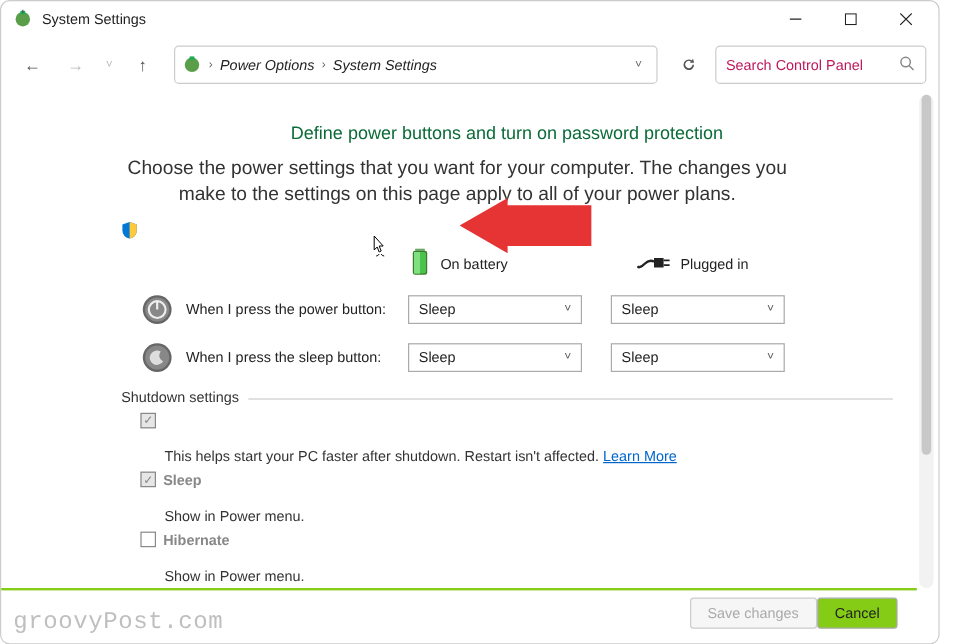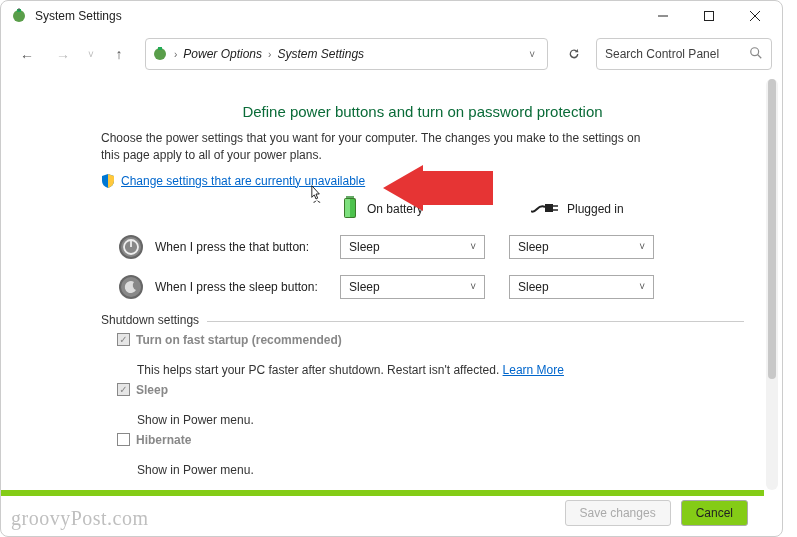--- a/index.html
+++ b/index.html
@@ -11,27 +11,27 @@
 .titlebar .winbtn { width: 46px; height: 30px; display: flex; align-items: center; justify-content: center; font-size: 12px; font-family: "Segoe MDL2 Assets", sans-serif; cursor: pointer; }
 .navbar { height: 46px; display: flex; align-items: center; padding: 0 10px; gap: 4px; }
 .navbtn { width: 32px; height: 32px; display: flex; align-items: center; justify-content: center; color: #555; font-size: 14px; cursor: pointer; }
 .navbtn.disabled { color: #bbb; }
 .breadcrumb-box { flex: 1; height: 32px; border: 1px solid #ccc; border-radius: 4px; display: flex; align-items: center; padding: 0 6px; margin-left: 6px; margin-right: 4px; }
 .breadcrumb-box .crumb { padding: 0 4px; font-style: italic; }
 .breadcrumb-box .sep { padding: 0 2px; color: #666; font-size: 10px; }
 .breadcrumb-box .spacer { flex: 1; }
 .breadcrumb-box .down { color: #666; padding: 0 6px; font-size: 10px; }
 .refreshbtn { width: 36px; height: 32px; display: flex; align-items: center; justify-content: center; color: #555; cursor: pointer; font-size: 14px; }
-.searchbox { width: 176px; height: 32px; border: 1px solid #ccc; border-radius: 4px; display: flex; align-items: center; padding: 0 8px; color: #404040; }
+.searchbox { width: 176px; height: 32px; border: 1px solid #ccc; border-radius: 4px; display: flex; align-items: center; padding: 0 8px; color: #be185d; }
 .searchbox .ph { flex: 1; font-size: 12px; }
 .content { position: absolute; top: 78px; left: 0; right: 18px; bottom: 46px; padding: 24px 20px 10px 100px; overflow: hidden; }
 .scrollbar { position: absolute; right: 4px; top: 78px; bottom: 46px; width: 12px; background: #f2f2f2; border-radius: 6px; }
 .scrollthumb { position: absolute; top: 0; left: 2px; width: 8px; height: 300px; background: #c8c8c8; border-radius: 4px; }
 h1.main { color: #0a6b38; font-size: 15px; font-weight: normal; margin-bottom: 10px; text-align: center; }
-.desc { font-size: 12px; color: #333; margin-bottom: 10px; line-height: 1.4; max-width: 560px; }
+.desc { font-size: 16px; color: #333; margin-bottom: 10px; line-height: 1.4; max-width: 560px; text-align: center; }
 .linkrow { display: flex; align-items: center; gap: 6px; margin-bottom: 8px; position: relative; }
 .shield { width: 14px; height: 14px; display: inline-block; }
 .shield svg { width: 14px; height: 14px; }
 a.link { color: #0066cc; text-decoration: underline; font-size: 12px; }
 .cursor-icon { position: absolute; left: 206px; top: 10px; }
 .cursor-icon svg { width: 18px; height: 20px; }
 .arrow { position: absolute; left: 382px; top: 164px; }
 .arrow svg { width: 110px; height: 46px; }
 
 .fieldset-label { font-size: 12px; color: #333; margin-top: 6px; margin-bottom: 4px; position: relative; }
@@ -51,24 +51,24 @@
 .select { width: 145px; height: 24px; border: 1px solid #aaa; background: #fff; display: flex; align-items: center; padding: 0 8px; font-size: 12px; cursor: pointer; margin-right: 14px; justify-content: space-between; }
 .select .chev { font-size: 10px; color: #555; }
 
 .sditem { margin: 6px 0 4px 16px; }
 .sditem .cbrow { display: flex; align-items: center; gap: 6px; }
 .sditem .cb { width: 13px; height: 13px; border: 1px solid #888; background: #e6e6e6; display: flex; align-items: center; justify-content: center; font-size: 10px; color: #888; }
 .sditem .cb.empty { background: #fff; }
 .sditem .cblabel { font-size: 12px; font-weight: bold; color: #888; }
 .sditem .cbdesc { margin-left: 20px; font-size: 12px; color: #333; margin-top: 16px; }
 
-.bottombar { position: absolute; left: 0; right: 18px; bottom: 6px; height: 40px; border-top: 6px solid #84cc16; display: flex; align-items: center; justify-content: flex-end; padding: 0 16px; gap: 10px; }
+.bottombar { position: absolute; left: 0; right: 18px; bottom: 6px; height: 40px; border-top: 2px solid #84cc16; display: flex; align-items: center; justify-content: flex-end; padding: 0 16px; }
 .btn { height: 26px; padding: 0 14px; border: 1px solid #aaa; background: #84cc16; border-radius: 3px; font-size: 12px; cursor: pointer; display: flex; align-items: center; }
 .btn.disabled { color: #aaa; background: #f6f6f6; border-color: #ccc; cursor: default; }
-.watermark { position: absolute; left: 10px; bottom: 6px; font-family: Liberation Serif, serif; font-size: 20px; color: #bfbfbf; letter-spacing: 0.5px; }
+.watermark { position: absolute; left: 10px; bottom: 6px; font-family: Liberation Mono, monospace; font-size: 20px; color: #bfbfbf; letter-spacing: 0.5px; }
 </style>
 </head>
 <body>
 
 <div class="window">
   <div class="titlebar">
     <span class="icon">
       <svg viewBox="0 0 16 16">
           <circle cx="8" cy="8" r="6" fill="#5a9e4a"></circle>
           <rect x="6" y="1" width="4" height="3" fill="#2a5"></rect>
@@ -132,21 +132,20 @@
   <div class="content">
     <h1 class="main">Define power buttons and turn on password protection</h1>
     <p class="desc">Choose the power settings that you want for your computer. The changes you make to the settings on this page apply to all of your power plans.</p>
     <div class="linkrow">
       <span class="shield">
         <svg viewBox="0 0 14 14">
             <path d="M7 0 L13 2 L13 7 Q13 12 7 14 Q1 12 1 7 L1 2 Z" fill="#0078d4"></path>
             <path d="M7 0 L13 2 L13 7 Q13 12 7 14 L7 0 Z" fill="#ffc83d"></path>
           </svg>
       </span>
-      <a class="link" href="#">Change settings that are currently unavailable</a>
       <span class="cursor-icon">
         <svg viewBox="0 0 18 24">
             <path d="M4 2 L4 16 L7 13 L9 18 L11 17 L9 12 L13 12 Z" fill="#fff" stroke="#000" stroke-width="1"></path>
             <path d="M9 20 Q8 22 6 22 M11 20 Q12 22 14 22" fill="none" stroke="#000" stroke-width="1"></path>
           </svg>
       </span>
     </div>
 
 
     <div class="colheads">
@@ -176,21 +175,21 @@
 
     <div class="row">
       <div class="rowicon">
         <svg viewBox="0 0 26 26">
             <circle cx="13" cy="13" r="12" fill="#666"></circle>
             <circle cx="13" cy="13" r="10" fill="#888"></circle>
             <circle cx="13" cy="13" r="7" fill="none" stroke="#eee" stroke-width="1.8"></circle>
             <line x1="13" y1="6" x2="13" y2="13" stroke="#eee" stroke-width="1.8"></line>
           </svg>
       </div>
-      <div class="rowlabel">When I press the that button:</div>
+      <div class="rowlabel">When I press the power button:</div>
       <div class="select">
         <span>Sleep</span>
           <span class="chev">˅</span>
       </div>
       <div class="select">
         <span>Sleep</span>
           <span class="chev">˅</span>
       </div>
     </div>
 
@@ -211,21 +210,20 @@
         <span>Sleep</span>
           <span class="chev">˅</span>
       </div>
     </div>
 
     <div class="fieldset-label sdlabel">Shutdown settings</div>
 
     <div class="sditem">
       <div class="cbrow">
         <div class="cb">✓</div>
-        <span class="cblabel">Turn on fast startup (recommended)</span>
       </div>
       <div class="cbdesc">
         <span>This helps start your PC faster after shutdown. Restart isn't affected. </span><a class="link" href="#">Learn More</a>
       </div>
     </div>
 
     <div class="sditem">
       <div class="cbrow">
         <div class="cb">✓</div>
         <span class="cblabel">Sleep</span>

